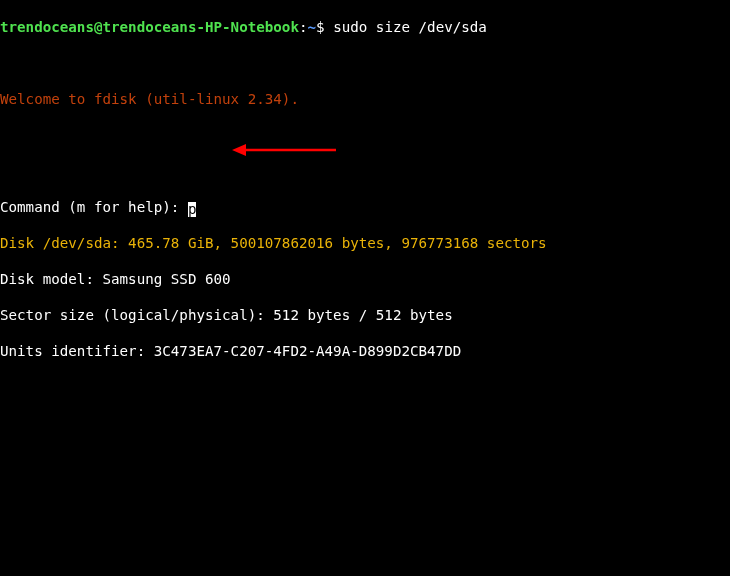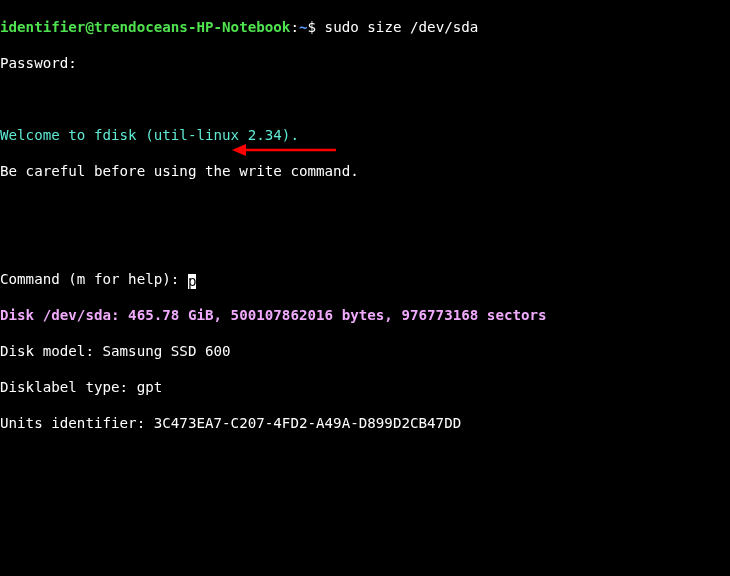--- a/index.html
+++ b/index.html
@@ -13,22 +13,22 @@
     line-height: 18px;
     overflow: hidden;
   }
   .term {
     white-space: pre;
     color: #fff;
     padding: 0;
   }
   .user { color: #4fe24f; font-weight: bold; }  
   .path { color: #5c9cff; font-weight: bold; }  
-  .green { color: #5eead4; }
-  .bold { font-weight: bold; color: #f0abfc; }
+  .green { color: #c2410c; }
+  .bold { font-weight: normal; color: #eab308; }
   .white { color: #fff; }
   .cursor-p {
     display: inline-block;
     width: 8.5px;
     height: 15px;
     background: #fff;
     color:#000;
     vertical-align: -2px;
     text-align:center;
     line-height:15px;
@@ -41,31 +41,29 @@
     width: 104px;
     height: 14px;
     pointer-events: none;
   }
   .row { height: 18px; }
 </style>
 </head>
 <body>
 
 <div class="term">
-<div class="row"><span class="user">identifier@trendoceans-HP-Notebook</span><span class="white">:</span><span class="path">~</span><span class="white">$</span><span class="white"> </span><span class="white">sudo size /dev/sda</span></div>
-<div class="row white">Password:</div>
+<div class="row"><span class="user">trendoceans@trendoceans-HP-Notebook</span><span class="white">:</span><span class="path">~</span><span class="white">$</span><span class="white"> </span><span class="white">sudo size /dev/sda</span></div>
 <div class="row"> </div>
 <div class="row green">Welcome to fdisk (util-linux 2.34).</div>
-<div class="row white">Be careful before using the write command.</div>
 <div class="row"> </div>
 <div class="row"> </div>
 <div class="row"><span class="white">Command (m for help): </span><span class="cursor-p">p</span></div>
 <div class="row bold">Disk /dev/sda: 465.78 GiB, 500107862016 bytes, 976773168 sectors</div>
 <div class="row white">Disk model: Samsung SSD 600 </div>
-<div class="row white">Disklabel type: gpt</div>
+<div class="row white">Sector size (logical/physical): 512 bytes / 512 bytes</div>
 <div class="row white">Units identifier: 3C473EA7-C207-4FD2-A49A-D899D2CB47DD</div>
 
 
 
 
 
 
 
 
 

